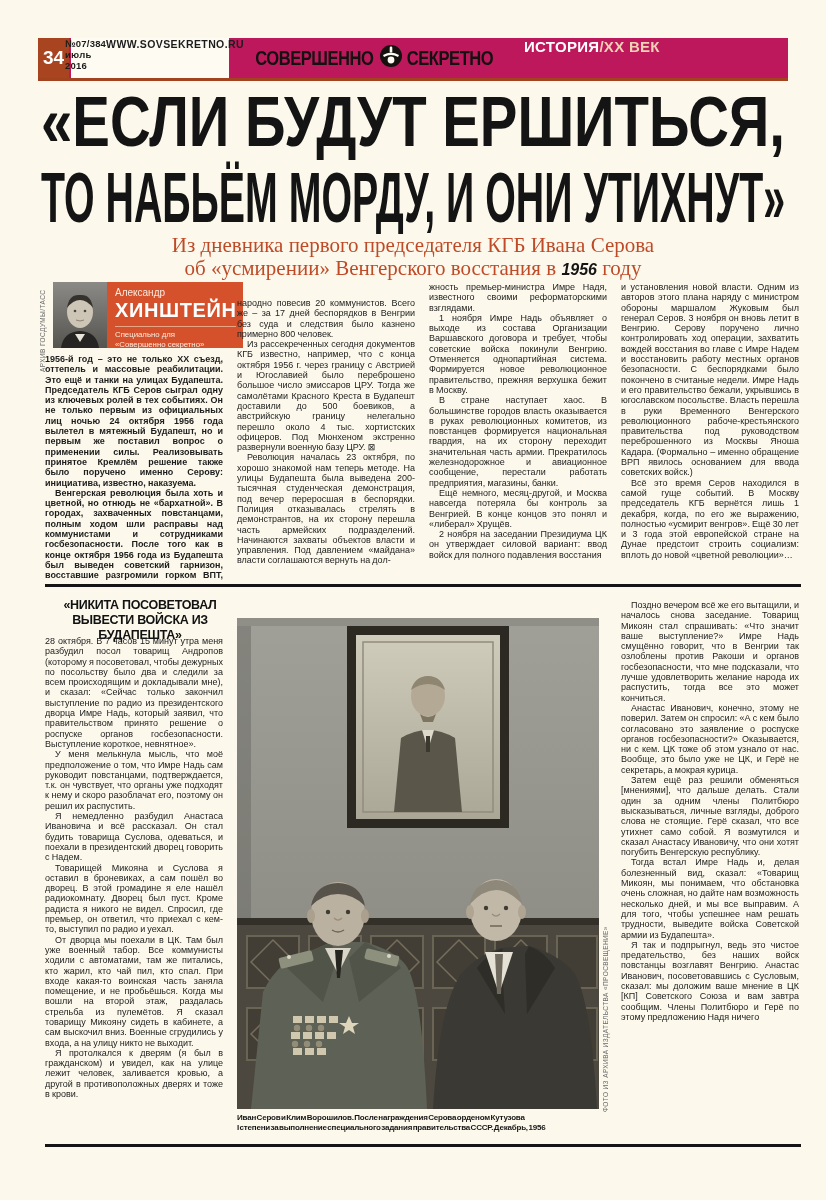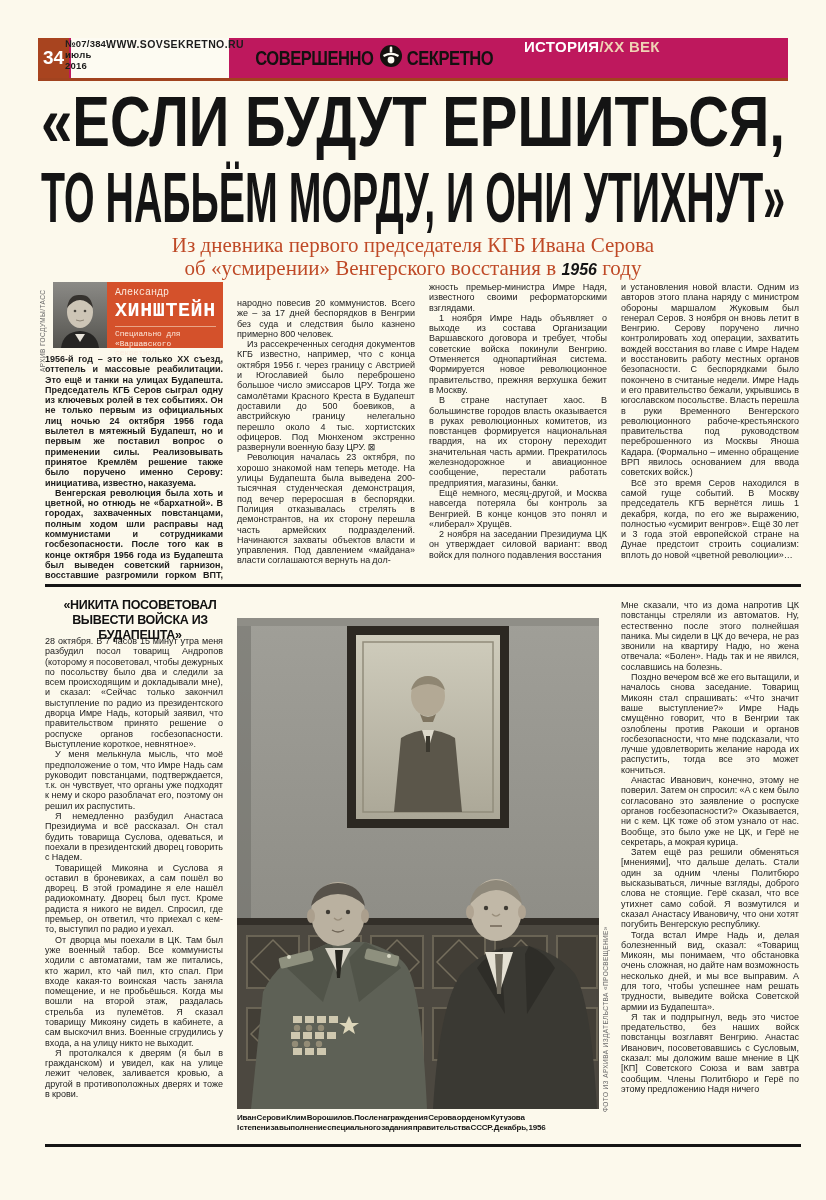--- a/index.html
+++ b/index.html
@@ -40,21 +40,21 @@
   .c4i{left:576px;top:0;height:300px;}
   .rule{position:absolute;left:0;width:756px;height:3px;background:#151515;}
   .rule1{top:302px;}
   .rule2{top:862px;}
   .sec-head{position:absolute;left:0;top:316px;width:190px;color:#111;font-weight:bold;
             font-size:12.5px;line-height:15px;letter-spacing:-0.3px;text-align:center;}
   .c1d{left:0;top:354px;height:500px;}
   .c4d{left:576px;top:318px;height:538px;}
 
   
-  .author{position:absolute;left:8px;top:0;width:136px;height:66px;display:flex;font-family:Liberation Mono, monospace;}
+  .author{position:absolute;left:8px;top:0;width:136px;height:66px;display:flex;}
   .author .photo{width:54px;height:66px;flex:none;}
   .author .info{flex:1;background:#d4512b;color:#fff;padding:5px 7px 4px 8px;box-sizing:border-box;}
   .author .fn{font-size:10px;color:#fbe9dc;}
   .author .ln{font-size:20px;font-weight:bold;letter-spacing:.6px;margin-top:1px;}
   .author .sep{height:1px;background:#e9a486;margin:4px 0 3px;}
   .author .tg{font-size:7.8px;color:#fbe9dc;line-height:9.5px;}
 
   .vtext{position:absolute;writing-mode:vertical-rl;transform:rotate(180deg);
          font-size:6.5px;color:#6b6b6b;letter-spacing:.4px;white-space:nowrap;}
   .credit-author{left:-6px;top:0;height:90px;}
@@ -129,21 +129,21 @@
           <circle cx="32" cy="29" r="1.3" fill="#4a463f"></circle>
           <path d="M23 38 Q27 40 31 38" stroke="#8c8374" stroke-width="1" fill="none"></path>
         </svg>
       </div>
       <div class="info">
         <div class="fn">Александр</div>
         <div class="ln">ХИНШТЕЙН</div>
         <div class="sep"></div>
         <div class="tg">
           <div>Специально для</div>
-          <div>«Варшавского секретно»</div>
+          <div>«Совершенно секретно»</div>
         </div>
       </div>
     </div>
 
     <div class="col c1i lead">
         <p class="para">1956-й год – это не только XX съезд, оттепель и массовые реабилитации. Это ещё и танки на улицах Будапешта. Председатель КГБ Серов сыграл одну из ключевых ролей в тех событиях. Он не только первым из официальных лиц ночью 24 октября 1956 года вылетел в мятежный Будапешт, но и первым же поставил вопрос о применении силы. Реализовывать принятое Кремлём решение также было поручено именно Серову: инициатива, известно, наказуема.</p>
         <p class="para ind">Венгерская революция была хоть и цветной, но отнюдь не «бархатной». В городах, захваченных повстанцами, полным ходом шли расправы над коммунистами и сотрудниками госбезопасности. После того как в конце октября 1956 года из Будапешта был выведен советский гарнизон, восставшие разгромили горком ВПТ, при-</p>
       </div>
     <div class="col c2i">
         <p class="para">народно повесив 20 коммунистов. Всего же – за 17 дней беспорядков в Венгрии без суда и следствия было казнено примерно 800 человек.</p>
@@ -161,27 +161,26 @@
         <p class="para">и установления новой власти. Одним из авторов этого плана наряду с министром обороны маршалом Жуковым был генерал Серов. 3 ноября он вновь летит в Венгрию. Серову поручено лично контролировать ход операции, захватить вождей восстания во главе с Имре Надем и восстановить работу местных органов безопасности. С беспорядками было покончено в считаные недели. Имре Надь и его правительство бежали, укрывшись в югославском посольстве. Власть перешла в руки Временного Венгерского революционного рабоче-крестьянского правительства под руководством переброшенного из Москвы Яноша Кадара. (Формально – именно обращение ВРП явилось основанием для ввода советских войск.)</p>
         <p class="para ind">Всё это время Серов находился в самой гуще событий. В Москву председатель КГБ вернётся лишь 1 декабря, когда, по его же выражению, полностью «усмирит венгров». Ещё 30 лет и 3 года этой европейской стране на Дунае предстоит строить социализм: вплоть до новой «цветной революции»…</p>
       </div>
 
     <div class="rule rule1"></div>
 
     <div class="sec-head">«НИКИТА ПОСОВЕТОВАЛ ВЫВЕСТИ ВОЙСКА ИЗ БУДАПЕШТА»</div>
     <div class="col c1d">
         <p class="para">28 октября. В 7 часов 15 минут утра меня разбудил посол товарищ Андропов (которому я посоветовал, чтобы дежурных по посольству было два и следили за всем происходящим и докладывали мне), и сказал: «Сейчас только закончил выступление по радио из президентского дворца Имре Надь, который заявил, что правительством принято решение о роспуске органов госбезопасности. Выступление короткое, невнятное».</p>
         <p class="para ind">У меня мелькнула мысль, что моё предположение о том, что Имре Надь сам руководит повстанцами, подтверждается, т.к. он чувствует, что органы уже подходят к нему и скоро разоблачат его, поэтому он решил их распустить.</p>
-        <p class="para ind">Я немедленно разбудил Анастаса Президиума и всё рассказал. Он стал будить товарища Суслова, одеваться, и поехали в президентский дворец говорить с Надем.</p>
+        <p class="para ind">Я немедленно разбудил Анастаса Ивановича и всё рассказал. Он стал будить товарища Суслова, одеваться, и поехали в президентский дворец говорить с Надем.</p>
         <p class="para ind">Товарищей Микояна и Суслова я оставил в броневиках, а сам пошёл во дворец. В этой громадине я еле нашёл радиокомнату. Дворец был пуст. Кроме радиста я никого не видел. Спросил, где премьер, он ответил, что приехал с кем-то, выступил по радио и уехал.</p>
         <p class="para ind">От дворца мы поехали в ЦК. Там был уже военный табор. Все коммунисты ходили с автоматами, там же питались, кто жарил, кто чай пил, кто спал. При входе какая-то воинская часть заняла помещение, и не пробьёшься. Когда мы вошли на второй этаж, раздалась стрельба из пулемётов. Я сказал товарищу Микояну сидеть в кабинете, а сам выскочил вниз. Военные сгрудились у входа, а на улицу никто не выходит.</p>
         <p class="para ind">Я протолкался к дверям (я был в гражданском) и увидел, как на улице лежит человек, заливается кровью, а другой в противоположных дверях и тоже в крови.</p>
       </div>
     <div class="col c4d">
-        <p class="para">Мне сказали, что из дома напротив ЦК повстанцы стреляли из автоматов. Ну, естественно после этого полнейшая паника. Мы сидели в ЦК до вечера, не раз звонили на квартиру Надю, но жена отвечала: «Болен». Надь так и не явился, сославшись на болезнь.</p>
         <p class="para ind">Поздно вечером всё же его вытащили, и началось снова заседание. Товарищ Микоян стал спрашивать: «Что значит ваше выступление?» Имре Надь смущённо говорит, что в Венгрии так озлоблены против Ракоши и органов госбезопасности, что мне подсказали, что лучше удовлетворить желание народа их распустить, тогда все это может кончиться.</p>
         <p class="para ind">Анастас Иванович, конечно, этому не поверил. Затем он спросил: «А с кем было согласовано это заявление о роспуске органов госбезопасности?» Оказывается, ни с кем. ЦК тоже об этом узнало от нас. Вообще, это было уже не ЦК, и Герё не секретарь, а мокрая курица.</p>
         <p class="para ind">Затем ещё раз решили обменяться [мнениями], что дальше делать. Стали один за одним члены Политбюро высказываться, личные взгляды, доброго слова не стоящие. Герё сказал, что все утихнет само собой. Я возмутился и сказал Анастасу Ивановичу, что они хотят погубить Венгерскую республику.</p>
         <p class="para ind">Тогда встал Имре Надь и, делая болезненный вид, сказал: «Товарищ Микоян, мы понимаем, что обстановка очень сложная, но дайте нам возможность несколько дней, и мы все выправим. А для того, чтобы успешнее нам решать трудности, выведите войска Советской армии из Будапешта».</p>
         <p class="para ind">Я так и подпрыгнул, ведь это чистое предательство, без наших войск повстанцы возглавят Венгрию. Анастас Иванович, посоветовавшись с Сусловым, сказал: мы доложим ваше мнение в ЦК [КП] Советского Союза и вам завтра сообщим. Члены Политбюро и Герё по этому предложению Надя ничего</p>
       </div>
 
     <div class="photo-fig">
       <svg width="362" height="491" viewBox="0 0 362 491">
         <defs>

